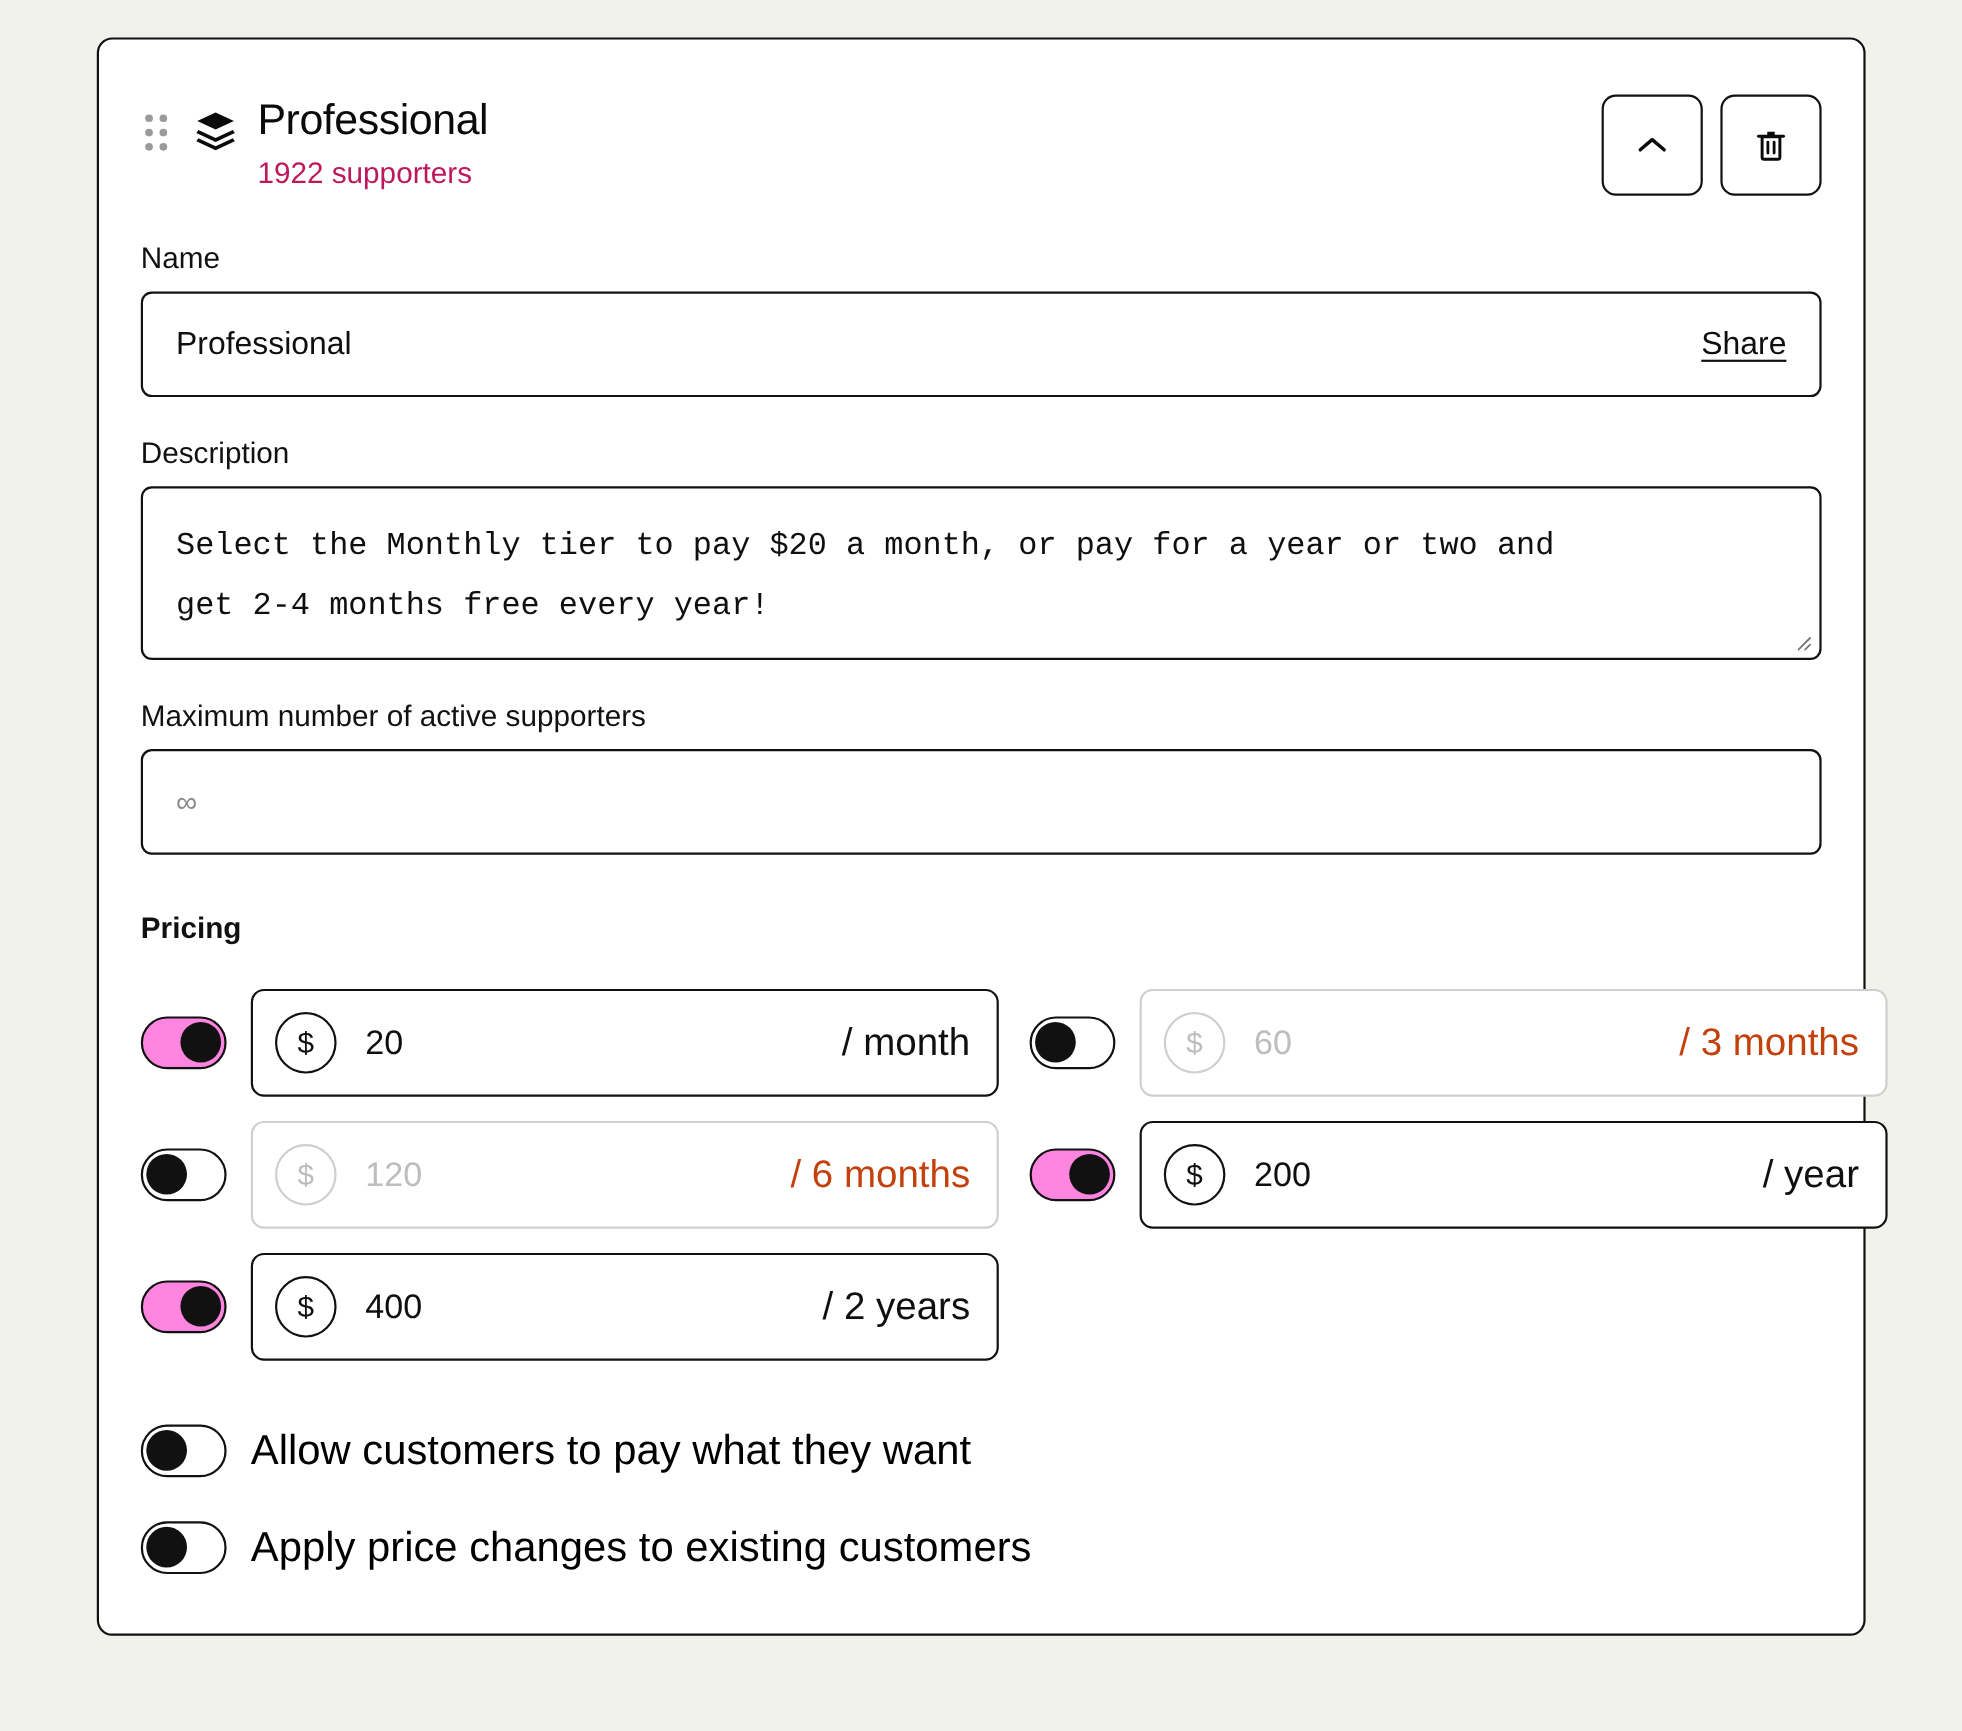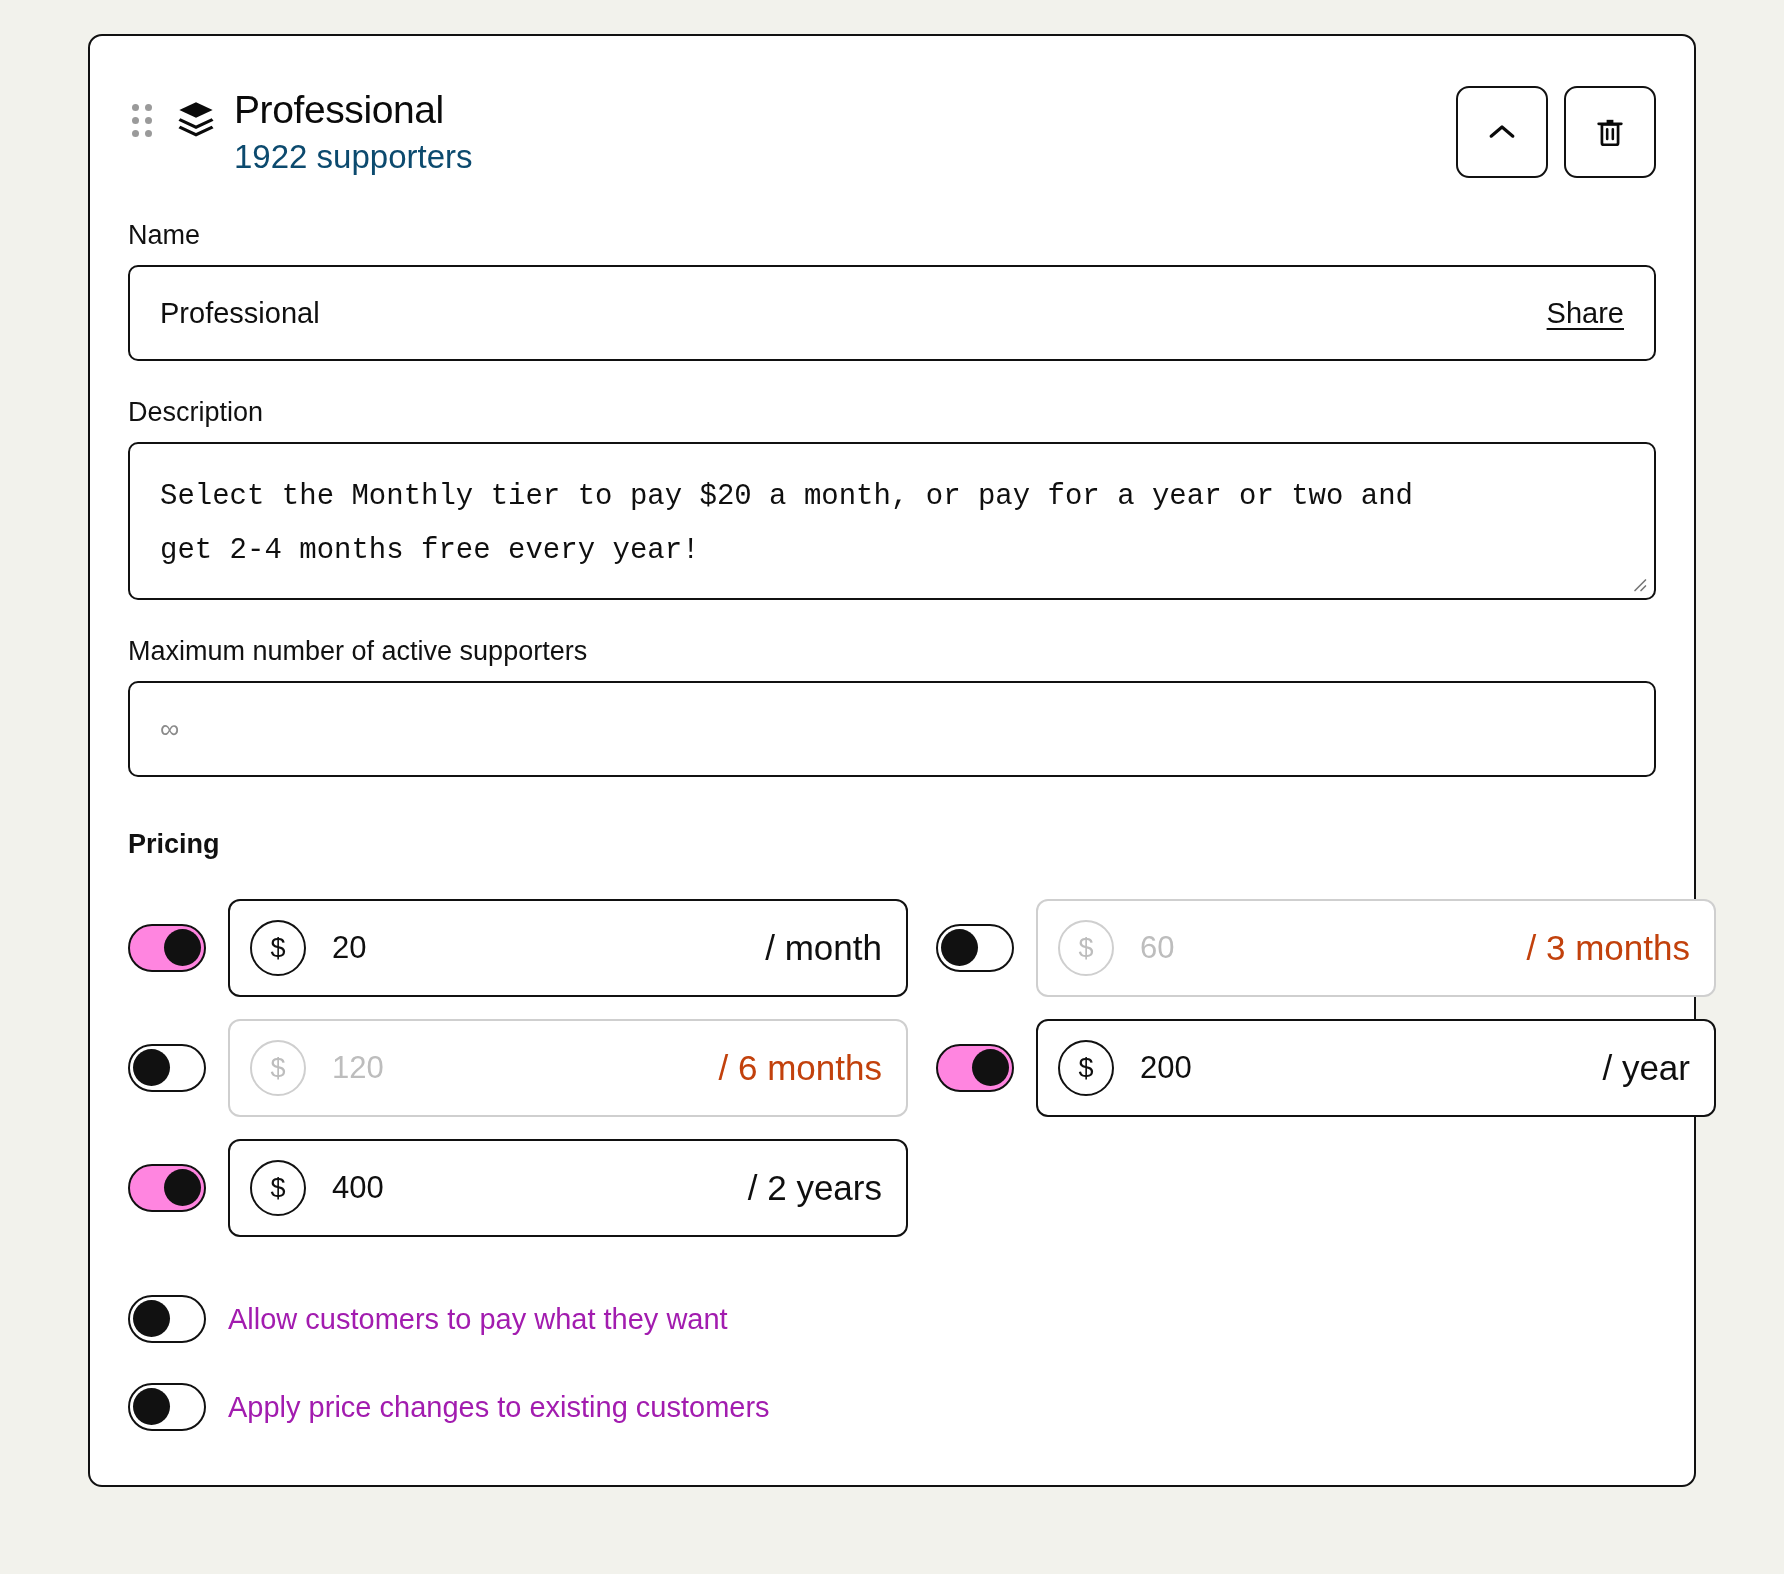--- a/index.html
+++ b/index.html
@@ -65,23 +65,23 @@
 
   .tier-title {
     font-size: 39px;
     line-height: 48px;
     letter-spacing: -0.4px;
     color: #0a0a0a;
     font-weight: 400;
   }
 
   .tier-sub {
-    font-size: 33px;
+    font-size: 27px;
     line-height: 34px;
-    color: #0c4a6e;
+    color: #be185d;
     margin-top: 6px;
   }
 
   .header-actions {
     position: absolute;
     top: 6px;
     right: 0;
     display: flex;
     gap: 16px;
   }
@@ -254,22 +254,22 @@
   .toggle.on .knob { left: auto; right: 3px; }
 
   
   .option-row {
     display: flex;
     align-items: center;
     gap: 22px;
     margin-top: 40px;
   }
   .option-label {
-    font-size: 29px;
-    color: #a21caf;
+    font-size: 38px;
+    color: #000000;
   }
   .options-wrap { margin-top: 58px; }
 </style>
 </head>
 <body>
 
 <div class="page">
   <div class="tier-card">
 
     <div class="card-header">

